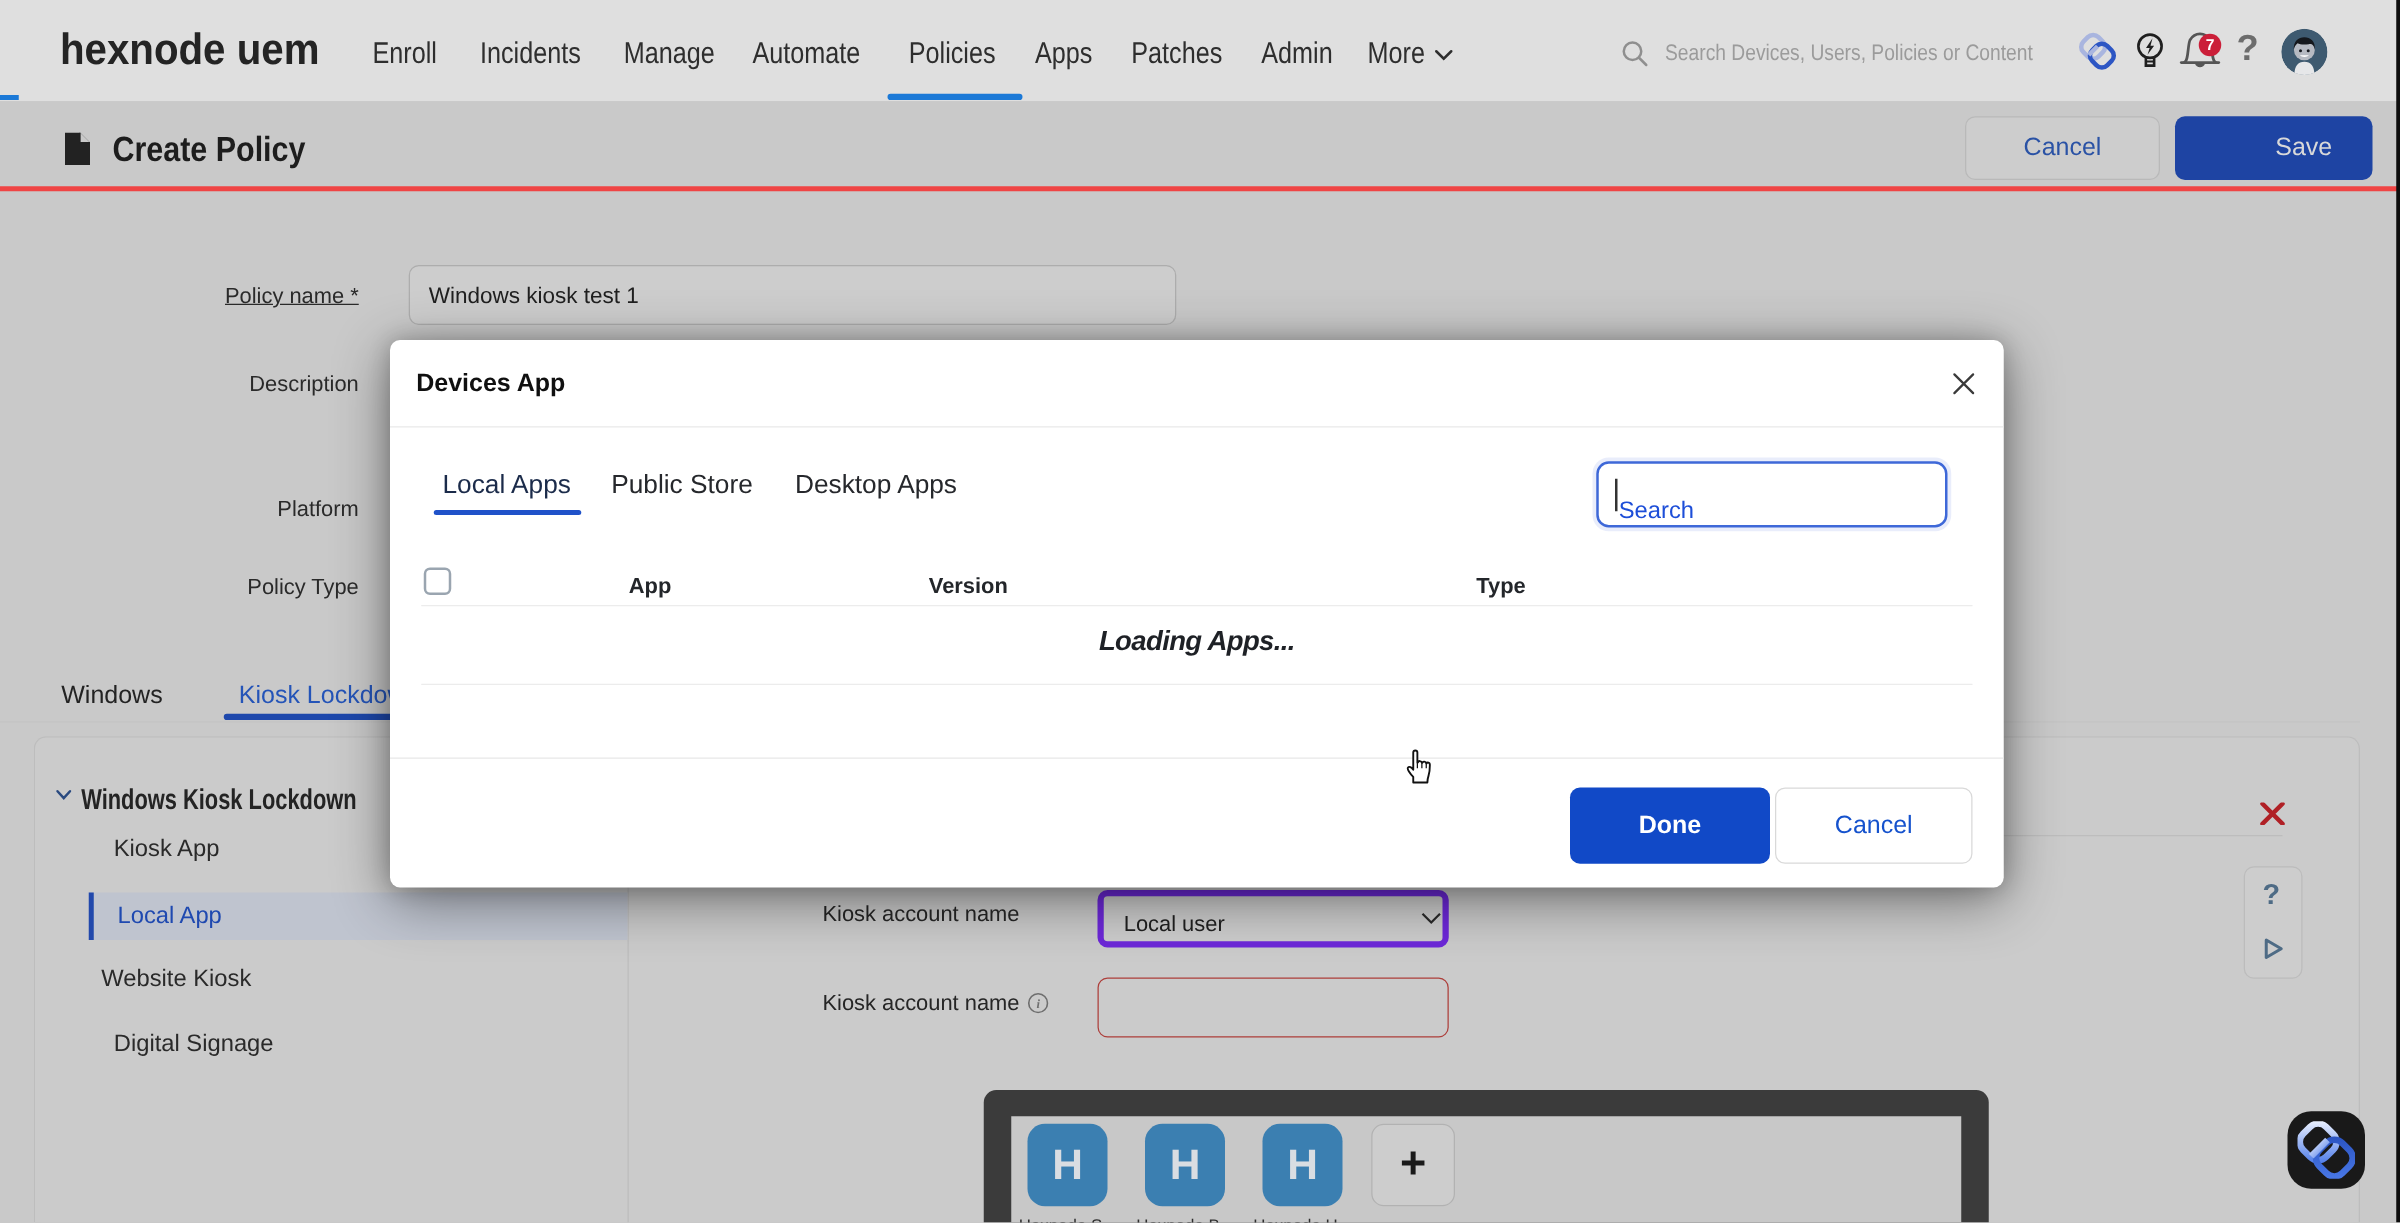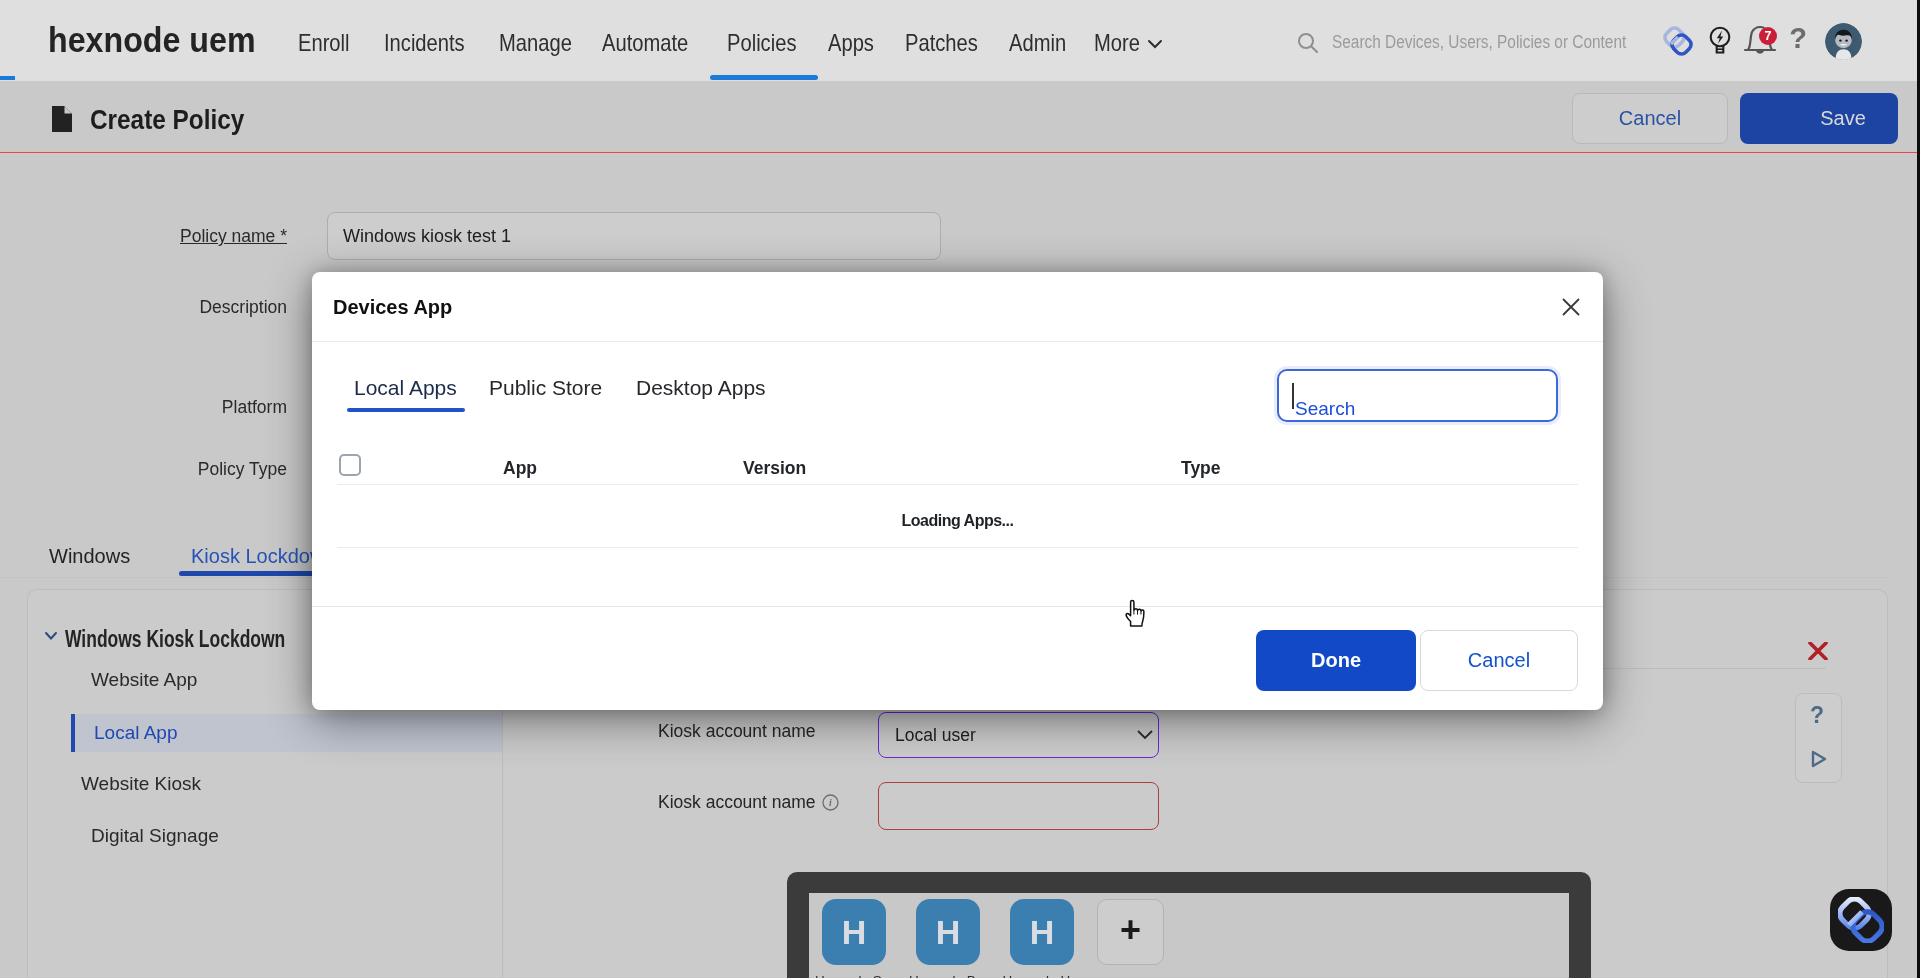--- a/index.html
+++ b/index.html
@@ -68,21 +68,21 @@
       <circle cx="18.5" cy="16.8" r="8.4" fill="#b6bac2"></circle>
       <path d="M10 17 C9.6 10 13.7 6.8 18.5 6.8 C23.3 6.8 27.4 10 27 17 C26.1 13.2 24.8 11.9 22 12.3 C18.4 13 14.8 12.7 13.1 11.6 C11.6 12.8 10.4 14.3 10 17 Z" fill="#15181d"></path>
       <circle cx="15.4" cy="17.6" r="1.2" fill="#15181d"></circle>
       <circle cx="21.6" cy="17.6" r="1.2" fill="#15181d"></circle>
       <path d="M14.8 21.2 A4.4 3 0 0 0 22.2 21.2 Z" fill="#fff"></path>
       <path d="M10.5 37 C10.5 29.5 13.5 26.3 18.5 26.3 C23.5 26.3 26.5 29.5 26.5 37 Z" fill="#e6e7e9"></path>
     </g>
   </svg>
 </div>
 
-<div class="abs" id="cpbar" style="left:0;top:81px;width:1920px;height:72px;background:#c9c9c9;border-bottom:1px solid #ef4444;">
+<div class="abs" id="cpbar" style="left:0;top:81px;width:1920px;height:72px;background:#c9c9c9;border-bottom:4px solid #ef4444;">
   <svg class="abs" style="left:50px;top:25px;" width="22" height="26" viewBox="0 0 22 26">
     <path d="M2 0 L14 0 L22 8 L22 26 L2 26 Z" fill="#222"></path>
     <path d="M14 0 L14 8 L22 8 Z" fill="#c9c9c9"></path>
     <path d="M14 0 L14 8 L22 8" fill="none" stroke="#222" stroke-width="1"></path>
   </svg>
   <div class="abs" style="left:90px;top:25px;font-size:28px;line-height:28px;font-weight:600;color:#1d1d1d;transform:scaleX(0.87);transform-origin:0 0;white-space:nowrap;">Create Policy</div>
   <div class="abs" style="left:1572px;top:12px;width:156px;height:51px;border:1px solid #b9b9b9;border-radius:8px;background:#cdcdcd;color:#2a52a5;font-size:20px;text-align:center;line-height:49px;">Cancel</div>
   <div class="abs" style="left:1740px;top:12px;width:158px;height:51px;border-radius:8px;background:#1e44a3;color:#d9d9d9;font-size:20px;text-align:center;line-height:51px;padding-left:48px;">Save</div>
 </div>
 
@@ -98,38 +98,38 @@
   <div class="abs" style="left:0px;top:423px;width:1888px;height:1px;background:#c3c3c3;"></div>
   <div class="abs" style="left:179px;top:417px;width:140px;height:5px;background:#1e48ac;border-radius:3px;"></div>
 
   <div class="abs" style="left:27px;top:435px;width:1861px;height:389px;background:#cbcbcb;border:1px solid #bdbdbd;border-radius:10px 10px 0 0;border-bottom:none;"></div>
   <div class="abs" style="left:502px;top:436px;width:1px;height:388px;background:#bdbdbd;"></div>
 
   <svg class="abs" style="left:44px;top:477px;" width="14" height="10" viewBox="0 0 14 10">
       <path d="M2 2 L7 7.5 L12 2" fill="none" stroke="#2a4a80" stroke-width="2" stroke-linecap="round"></path>
     </svg>
   <div class="abs" style="left:65px;top:474px;font-size:23px;line-height:23px;font-weight:600;color:#242424;transform:scaleX(0.76);transform-origin:0 0;white-space:nowrap;">Windows Kiosk Lockdown</div>
-  <div class="abs" style="left:91px;top:515px;font-size:19px;color:#2a2a2a;">Website App</div>
+  <div class="abs" style="left:91px;top:515px;font-size:19px;color:#2a2a2a;">Kiosk App</div>
   <div class="abs" style="left:71px;top:560px;width:431px;height:38px;background:#bfc4cf;"></div>
   <div class="abs" style="left:71px;top:560px;width:4px;height:38px;background:#2148ac;"></div>
   <div class="abs" style="left:94px;top:568px;font-size:19px;color:#1f49b0;">Local App</div>
   <div class="abs" style="left:81px;top:619px;font-size:19px;color:#2a2a2a;">Website Kiosk</div>
   <div class="abs" style="left:91px;top:671px;font-size:19px;color:#2a2a2a;">Digital Signage</div>
 
   <div class="abs" style="left:530px;top:514px;width:1296px;height:1px;background:#bdbdbd;"></div>
   <svg class="abs" style="left:1808px;top:488px;" width="20" height="18" viewBox="0 0 20 18">
       <path d="M2 1 L18 17 M18 1 L2 17" stroke="#b02025" stroke-width="3.6" stroke-linecap="round"></path>
     </svg>
   <div class="abs" style="left:1795px;top:539px;width:47px;height:90px;border:1px solid #bcbcbc;border-radius:8px;background:#cdcdcd;"></div>
   <div class="abs" style="left:1810px;top:548px;font-size:23px;font-weight:bold;color:#4e6b85;">?</div>
   <svg class="abs" style="left:1810px;top:595px;" width="18" height="20" viewBox="0 0 18 20">
       <path d="M3 3 L15 10 L3 17 Z" fill="none" stroke="#4e6b85" stroke-width="2.4" stroke-linejoin="round"></path>
     </svg>
   <div class="abs" style="left:658px;top:567px;font-size:17.5px;color:#262626;">Kiosk account name</div>
-  <div class="abs" style="left:878px;top:558px;width:281px;height:46px;border:1px solid #6d28d9;border-radius:8px;background:#cdcdcd;font-size:17.5px;color:#202020;line-height:44px;padding-left:16px;">Local user</div>
+  <div class="abs" style="left:878px;top:558px;width:281px;height:46px;border:5px solid #6d28d9;border-radius:8px;background:#cdcdcd;font-size:17.5px;color:#202020;line-height:44px;padding-left:16px;">Local user</div>
   <svg class="abs" style="left:1136px;top:575px;" width="18" height="11" viewBox="0 0 18 11">
       <path d="M2 2 L9 9 L16 2" fill="none" stroke="#2b2b2b" stroke-width="1.8"></path>
     </svg>
   <div class="abs" style="left:658px;top:638px;font-size:17.5px;color:#262626;">Kiosk account name</div>
   <svg class="abs" style="left:822px;top:640px;" width="17" height="17" viewBox="0 0 17 17">
       <circle cx="8.5" cy="8.5" r="7.5" fill="none" stroke="#6e6e6e" stroke-width="1.3"></circle>
       <text x="8.5" y="12.4" font-size="10" font-style="italic" font-weight="bold" text-anchor="middle" fill="#6e6e6e" font-family="Liberation Serif">i</text>
     </svg>
   <div class="abs" style="left:878px;top:628px;width:281px;height:48px;border:1.5px solid #ad3f3b;border-radius:8px;background:#cbcbcb;"></div>
 
@@ -172,21 +172,21 @@
   <div class="abs" style="left:324px;top:105px;font-size:21px;line-height:21px;color:#26282c;">Desktop Apps</div>
   <div class="abs" style="left:35px;top:136px;width:118px;height:4px;background:#2052c9;border-radius:2px;"></div>
   <div class="abs" style="left:965px;top:97px;width:281px;height:53px;border:2px solid #3e68d8;border-radius:10px;background:#fff;box-shadow:0 0 0 3px rgba(70,110,220,0.12);"></div>
   <div class="abs" style="left:980px;top:111px;width:1.5px;height:26px;background:#333;"></div>
   <div class="abs" style="left:983px;top:126px;font-size:19px;color:#1d4ed8;">Search</div>
   <div class="abs" style="left:27px;top:182px;width:22px;height:22px;border:2px solid #9aa5b0;border-radius:5px;background:#fff;"></div>
   <div class="abs thead" style="left:191px;">App</div>
   <div class="abs thead" style="left:431px;">Version</div>
   <div class="abs thead" style="left:869px;">Type</div>
   <div class="abs" style="left:25px;top:212px;width:1241px;height:1px;background:#ececec;"></div>
-  <div class="abs" style="left:0px;top:240px;width:1291px;text-align:center;font-size:16px;font-weight:600;color:#1e2126;letter-spacing:-0.5px;">Loading Apps...</div>
+  <div class="abs" style="left:0px;top:228px;width:1291px;text-align:center;font-size:22px;font-weight:600;color:#1e2126;letter-spacing:-0.5px;font-style:italic;">Loading Apps...</div>
   <div class="abs" style="left:25px;top:275px;width:1241px;height:1px;background:#ececec;"></div>
   <div class="abs" style="left:0;top:334px;width:1291px;height:1px;background:#e8e8e8;"></div>
 
   <svg class="abs" style="left:810px;top:325px;" width="27" height="31" viewBox="0 0 27 31">
     <path d="M8.6 29 L8.6 24.5 C6 22 3.4 18.2 4.4 17 C5.3 15.9 7.2 16.8 8.6 18.8 L8.6 5 C8.6 2.9 11.9 2.9 11.9 5 L11.9 13 L12.4 13 C12.6 11.4 15.3 11.5 15.4 13.1 L15.9 13.2 C16.2 11.8 18.7 12 18.9 13.6 L19.3 13.7 C19.8 12.5 21.9 12.9 21.9 14.8 C21.9 18 21.5 21.6 20.8 23.7 C20.3 25.2 19.9 26.5 19.9 29 Z" fill="#fff" stroke="#111" stroke-width="1.5" stroke-linejoin="round"></path>
     <path d="M11.9 13.2 L11.9 17.5 M15.5 13.4 L15.5 17.5 M19 13.8 L19 17.5" stroke="#111" stroke-width="1" fill="none"></path>
   </svg>
   <div class="abs" style="left:944px;top:358px;width:160px;height:61px;border-radius:8px;background:#1149c7;color:#fff;font-size:20px;font-weight:600;text-align:center;line-height:61px;">Done</div>
   <div class="abs" style="left:1108px;top:358px;width:158px;height:61px;border-radius:8px;background:#fff;border:1px solid #d9d9d9;color:#1552cd;font-size:20px;text-align:center;line-height:59px;">Cancel</div>
 </div>

